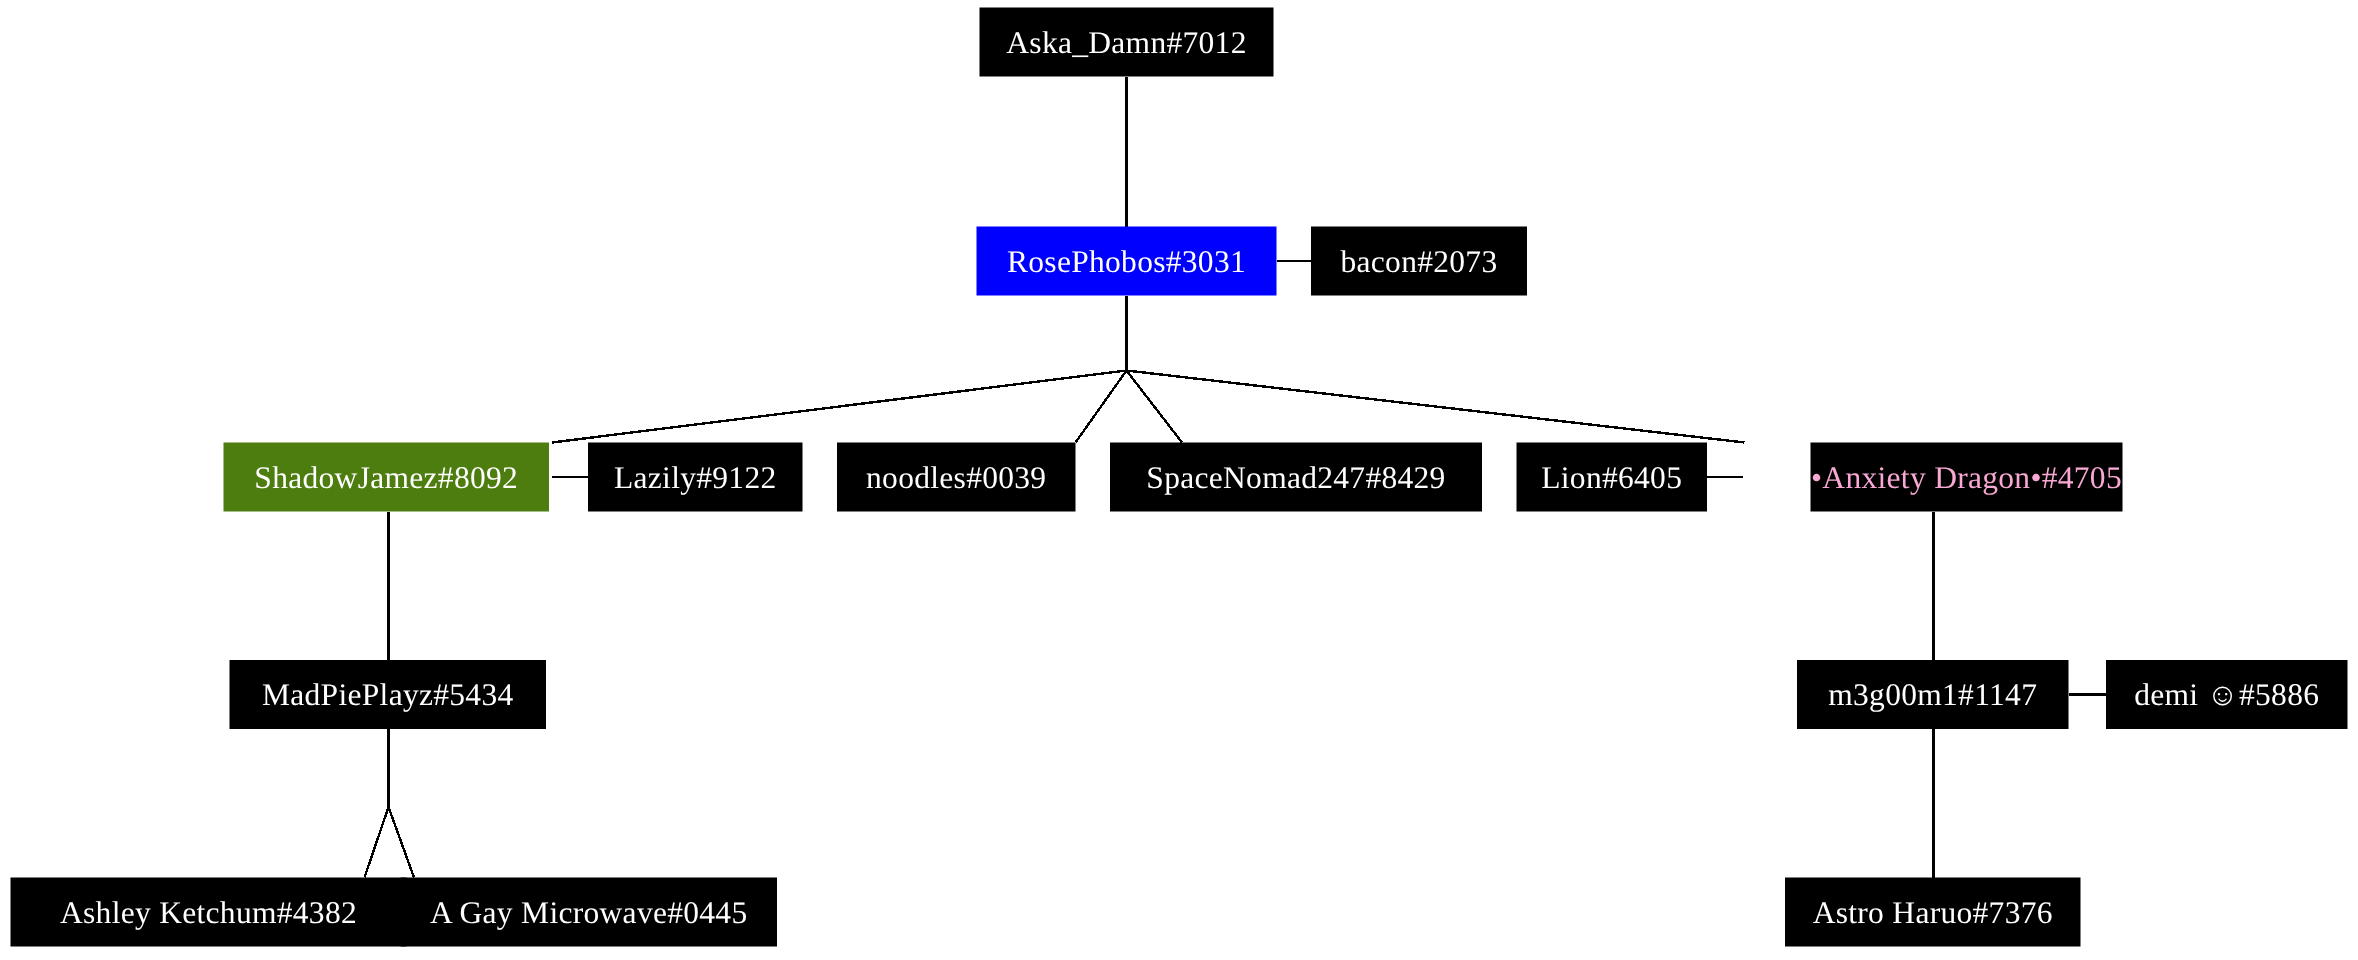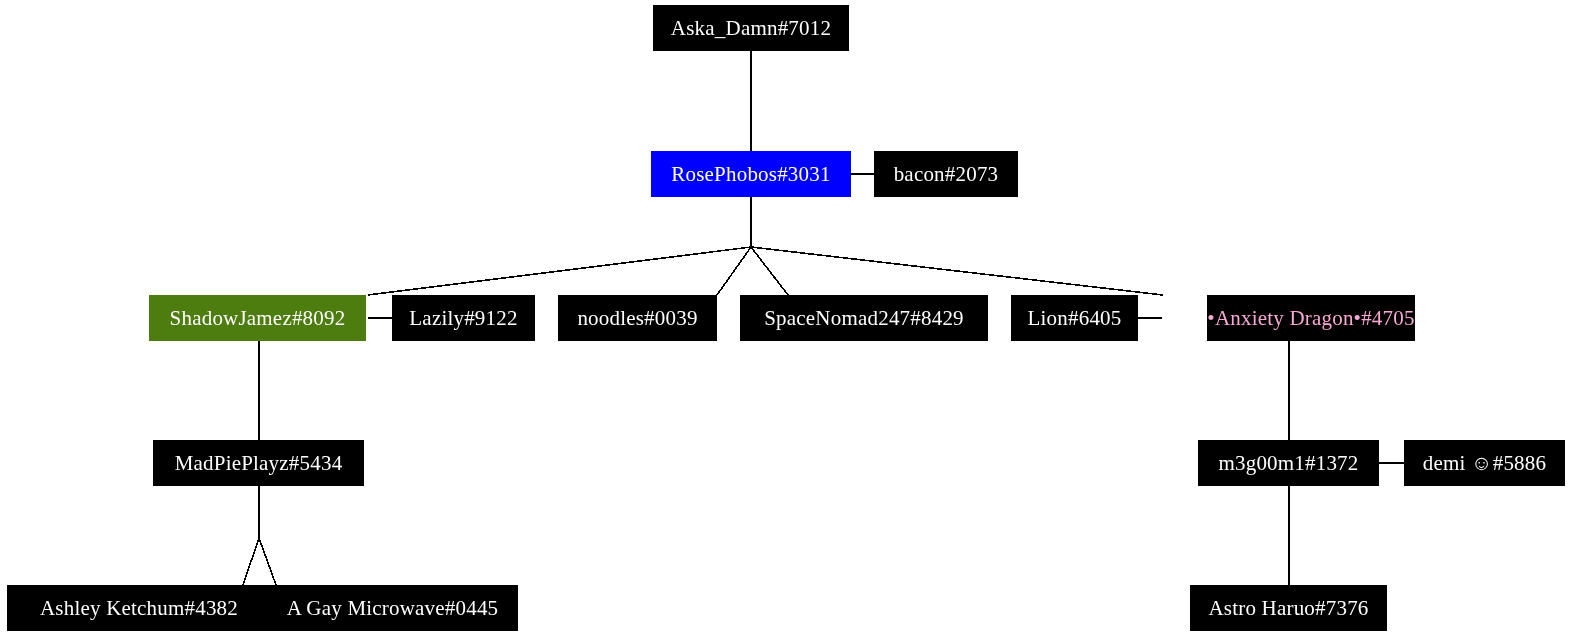--- a/index.html
+++ b/index.html
@@ -92,21 +92,21 @@
     <div class="node" style="left: 1011px; top: 295px; width: 127px; height: 46px; background: rgb(0, 0, 0); color: rgb(255, 255, 255);">
       <span class="node-label">Lion#6405</span>
     </div>
     <div class="node" style="left: 1162px; top: 295px; width: 208px; height: 46px; background: rgb(0, 0, 0); color: #f9a8d4; margin-left: 45px;">
       <span class="node-label">•Anxiety Dragon•#4705</span>
     </div>
     <div class="node" style="left: 153px; top: 440px; width: 211px; height: 46px; background: rgb(0, 0, 0); color: rgb(255, 255, 255);">
       <span class="node-label">MadPiePlayz#5434</span>
     </div>
     <div class="node" style="left: 1198px; top: 440px; width: 181px; height: 46px; background: rgb(0, 0, 0); color: rgb(255, 255, 255);">
-      <span class="node-label">m3g00m1#1372</span>
+      <span class="node-label">m3g00m1#1147</span>
     </div>
     <div class="node" style="left: 1404px; top: 440px; width: 161px; height: 46px; background: rgb(0, 0, 0); color: rgb(255, 255, 255);">
       <span class="node-label">demi ☺#5886</span>
     </div>
     <div class="node" style="left: 7px; top: 585px; width: 264px; height: 46px; background: rgb(0, 0, 0); color: rgb(255, 255, 255);">
       <span class="node-label">Ashley Ketchum#4382</span>
     </div>
     <div class="node" style="left: 267px; top: 585px; width: 251px; height: 46px; background: rgb(0, 0, 0); color: rgb(255, 255, 255); justify-content: center;">
       <span class="node-label">A Gay Microwave#0445</span>
     </div>

